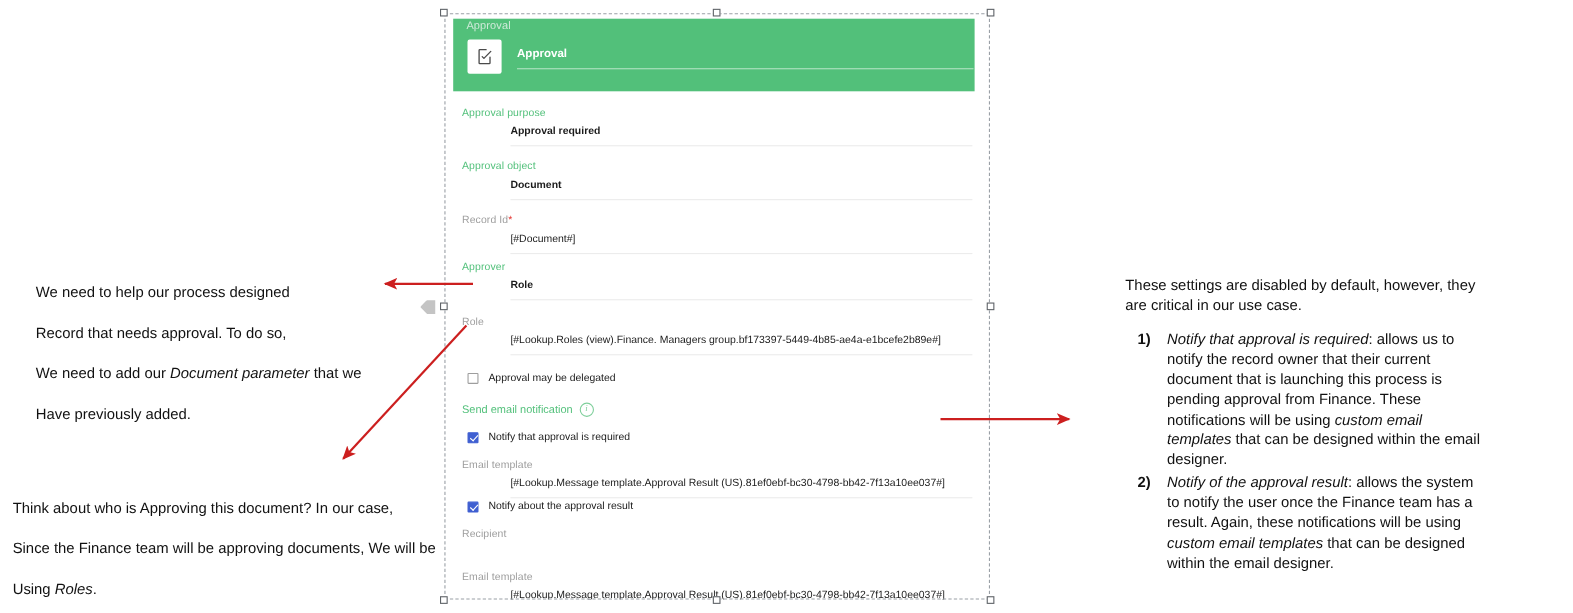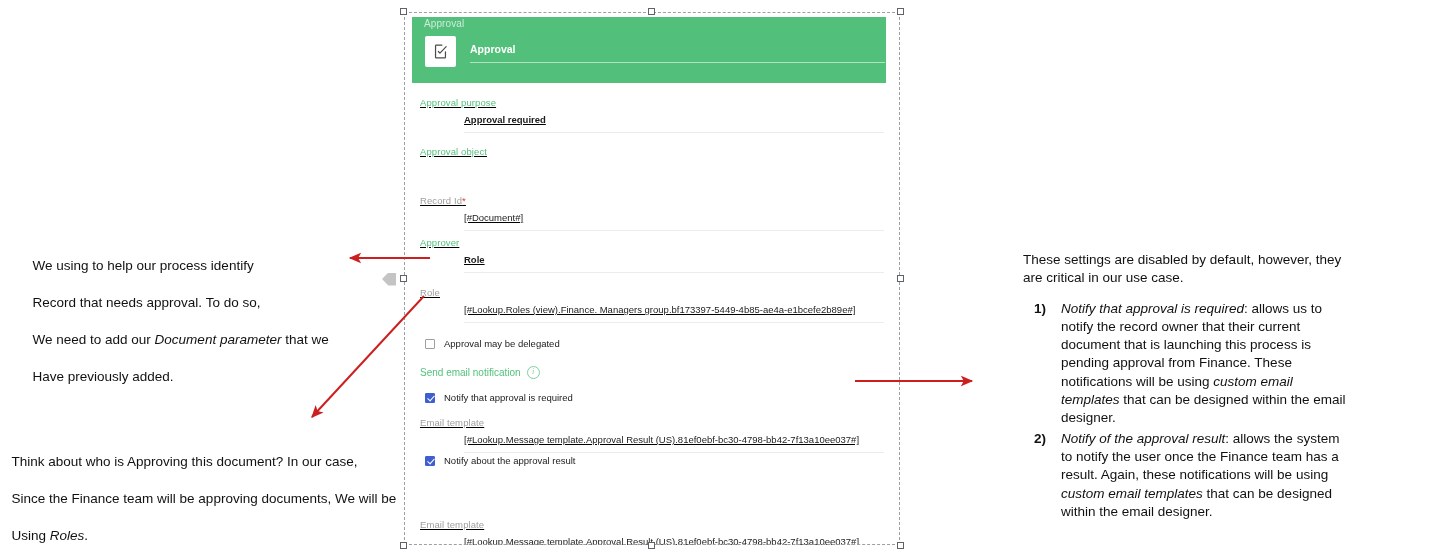--- a/index.html
+++ b/index.html
@@ -162,21 +162,20 @@
   #form {
     position: absolute;
     left: 0;
     top: 85px;
     width: 496px;
   }
   .field {
     position: absolute;
     left: 16px;
     width: 464px;
-    text-decoration: underline;
   }
   .f-label {
     font-size: 9.5px;
     letter-spacing: .1px;
     line-height: 12px;
     margin-bottom: 5px;
   }
   .f-label.green { color: #54c17c; }
   .f-label.grey  { color: #9e9e9e; }
   .f-label .req  { color: #e53935; }
@@ -259,21 +258,21 @@
   .arrow-svg {
     position: absolute;
     overflow: visible;
     pointer-events: none;
   }
 </style>
 </head>
 <body>
 
 <div class="annot" id="annot-left-top">
-  <span>We using to help our process identify</span><br>
+  <span>We need to help our process designed</span><br>
   <span>Record that needs approval. To do so,</span><br>
   <span>We need to add our </span><em>Document parameter</em><span> that we</span><br>
   <span>Have previously added.</span>
 </div>
 
 <div class="annot" id="annot-left-bottom">
   <span>Think about who is Approving this document? In our case,</span><br>
   <span>Since the Finance team will be approving documents, We will be</span><br>
   <span>Using </span><em>Roles</em><span>.</span>
 </div>
@@ -308,20 +307,21 @@
 
     <div id="form">
 
       <div class="field" style="top:0px;">
         <div class="f-label green">Approval purpose</div>
         <div class="f-value bold">Approval required</div>
       </div>
 
       <div class="field" style="top:49px;">
         <div class="f-label green">Approval object</div>
+        <div class="f-value bold">Document</div>
       </div>
 
       <div class="field" style="top:98px;">
         <div class="f-label grey"><span>Record Id</span><span class="req">*</span></div>
         <div class="f-value">[#Document#]</div>
       </div>
 
       <div class="field" style="top:140px;">
         <div class="f-label green">Approver</div>
         <div class="f-value bold">Role</div>
@@ -351,20 +351,21 @@
         <div class="f-label grey">Email template</div>
         <div class="f-value">[#Lookup.Message template.Approval Result (US).81ef0ebf-bc30-4798-bb42-7f13a10ee037#]</div>
       </div>
 
       <div class="cbrow" style="top:358px;">
         <span class="cbox checked"></span>
         <span class="cblabel">Notify about the approval result</span>
       </div>
 
       <div class="field" style="top:383px;">
+        <div class="f-label grey">Recipient</div>
       </div>
 
       <div class="field" style="top:422px;">
         <div class="f-label grey">Email template</div>
         <div class="f-value">[#Lookup.Message template.Approval Result (US).81ef0ebf-bc30-4798-bb42-7f13a10ee037#]</div>
       </div>
 
     </div>
   </div>
 

